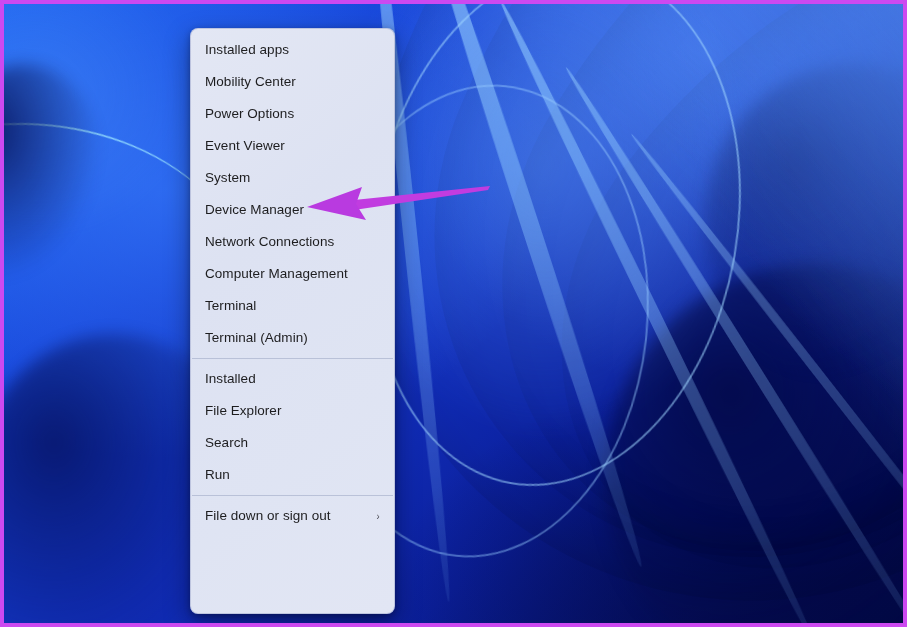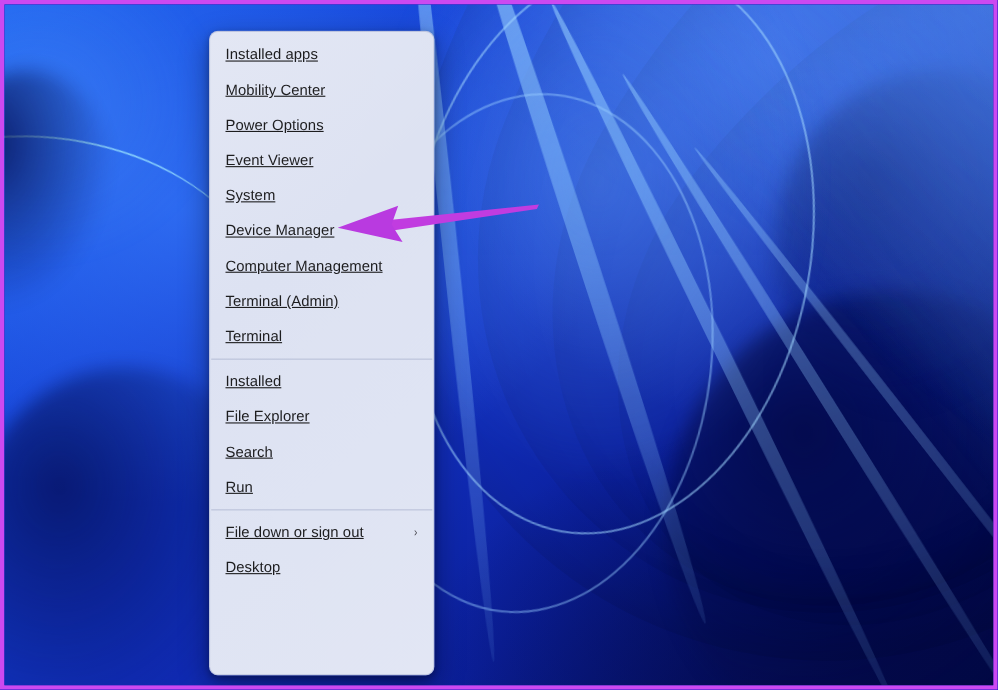--- a/index.html
+++ b/index.html
@@ -89,21 +89,21 @@
     height: 32px;
     line-height: 32px;
     padding: 0 12px 0 14px;
     font-size: 13.5px;
     color: #1d1d1f;
     white-space: nowrap;
     display: flex;
     align-items: center;
     letter-spacing: 0.05px;
   }
-  .menu-item .label { flex: 1 1 auto; text-decoration: underline; }
+  .menu-item .label { flex: 1 1 auto; }
   .chev {
     flex: 0 0 auto;
     font-size: 11px;
     color: #4a4a52;
     line-height: 1;
     padding-right: 2px;
     transform: scaleX(0.85);
   }
   .menu-sep {
     height: 1px;
@@ -167,27 +167,30 @@
     <div class="menu-item">
       <span class="label">Event Viewer</span>
     </div>
     <div class="menu-item">
       <span class="label">System</span>
     </div>
     <div class="menu-item">
       <span class="label">Device Manager</span>
     </div>
     <div class="menu-item">
+      <span class="label">Network Connections</span>
+    </div>
+    <div class="menu-item">
       <span class="label">Computer Management</span>
     </div>
     <div class="menu-item">
+      <span class="label">Terminal</span>
+    </div>
+    <div class="menu-item">
       <span class="label">Terminal (Admin)</span>
-    </div>
-    <div class="menu-item">
-      <span class="label">Terminal</span>
     </div>
 
     <div class="menu-sep"></div>
 
     <div class="menu-item">
       <span class="label">Installed</span>
     </div>
     <div class="menu-item">
       <span class="label">File Explorer</span>
     </div>
@@ -197,23 +200,20 @@
     <div class="menu-item">
       <span class="label">Run</span>
     </div>
 
     <div class="menu-sep"></div>
 
     <div class="menu-item">
       <span class="label">File down or sign out</span>
       <span class="chev">›</span>
     </div>
-    <div class="menu-item">
-      <span class="label">Desktop</span>
-    </div>
   </div>
 
   <svg id="annotation-arrow" viewBox="0 0 190 46">
 
     <polygon points="190,10 188,14 54,34 54,24" fill="#c13ce0"></polygon>
 
     <polygon points="7,31 62,11 56,28 66,44" fill="#b93ae0"></polygon>
   </svg>
 
 </div>

